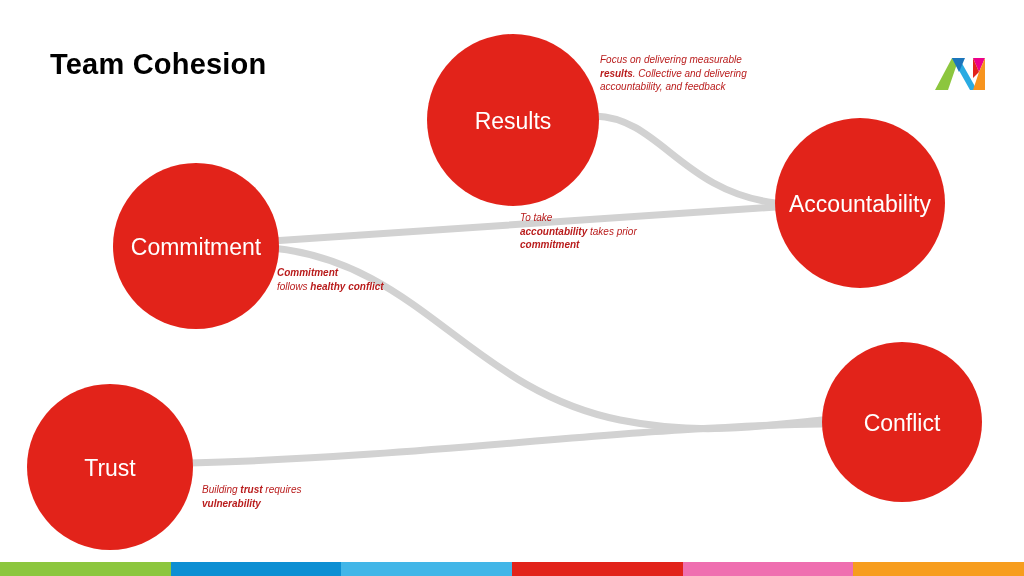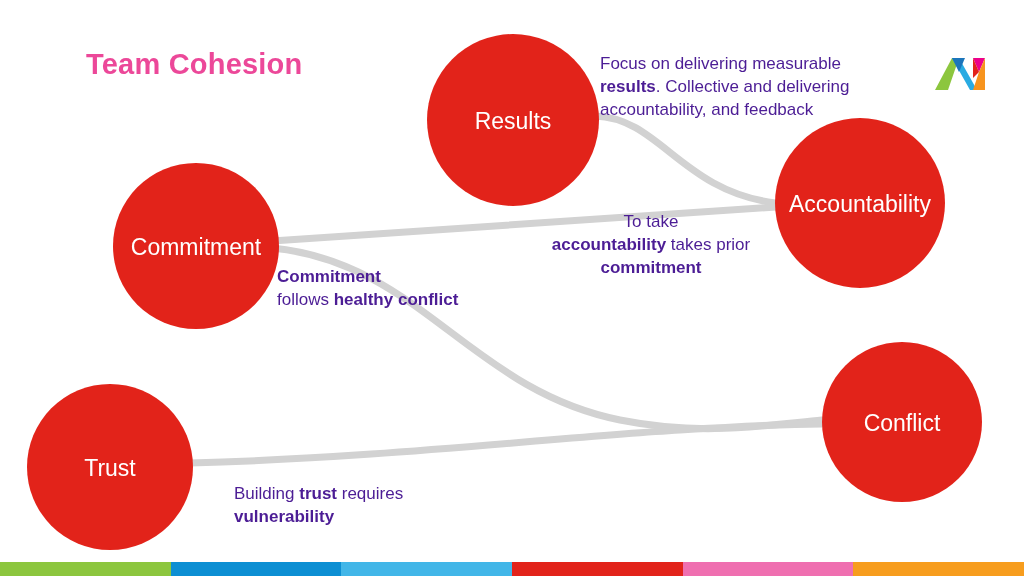--- a/index.html
+++ b/index.html
@@ -20,23 +20,22 @@
   }
 
   
   #slide-title {
     position: absolute;
     left: 50px;
     top: 48px;
     font-size: 29px;
     font-weight: 600;
     letter-spacing: 0.2px;
-    color: #ec4899;
+    color: #000000;
     white-space: nowrap;
-    margin-left: 36px;
   }
 
   
   #diagram-svg {
     position: absolute;
     left: 0;
     top: 0;
     width: 1024px;
     height: 576px;
   }
@@ -54,33 +53,34 @@
     font-family: "Liberation Sans", sans-serif;
     font-size: 23px;
     font-weight: 400;
     text-anchor: middle;
     dominant-baseline: central;
   }
 
   
   .annotation {
     position: absolute;
-    font-size: 17px;
+    font-size: 10px;
     line-height: 1.35;
-    color: #4c1d95;
+    color: #b91c1c;
     white-space: pre-line;
+    font-style: italic;
   }
   .annotation b { font-weight: 700; }
   .ann-left  { text-align: left; }
-  .ann-right { text-align: center; }
+  .ann-right { text-align: left; }
 
   #ann-results        { left: 600px; top: 53px;  width: 270px; }
   #ann-accountability { left: 520px; top: 211px; width: 262px; }
   #ann-commitment     { left: 277px; top: 266px; width: 230px; }
-  #ann-trust          { left: 202px; top: 483px; width: 230px; margin-left: 32px; }
+  #ann-trust          { left: 202px; top: 483px; width: 230px; }
   #ann-conflict       { left: 570px; top: 443px; width: 240px; }
 
   
   #logo {
     position: absolute;
     left: 935px;
     top: 48px;
     width: 62px;
     height: 42px;
   }

